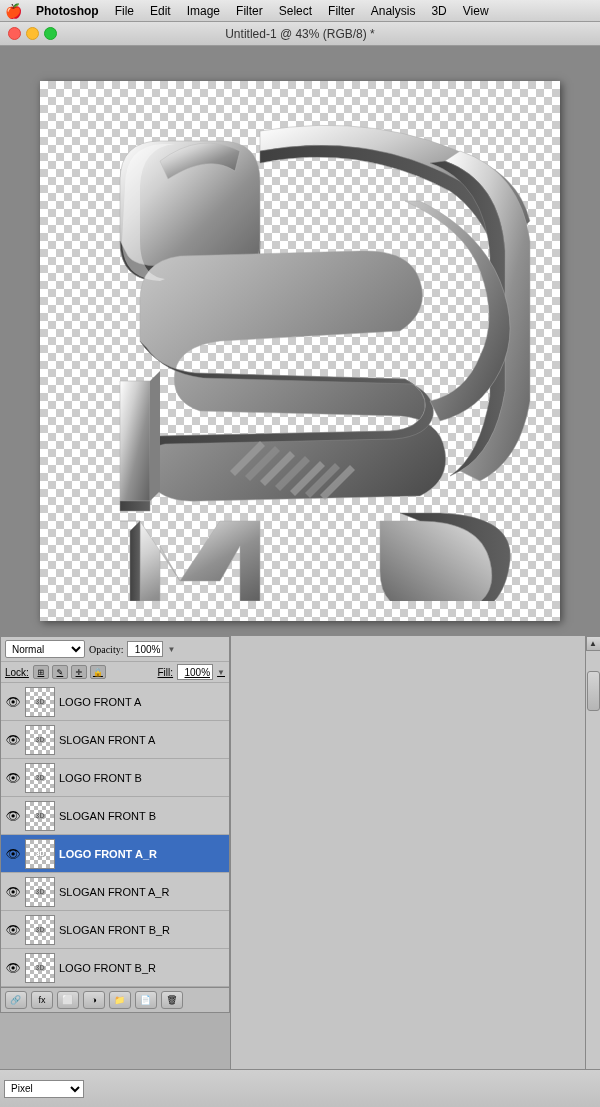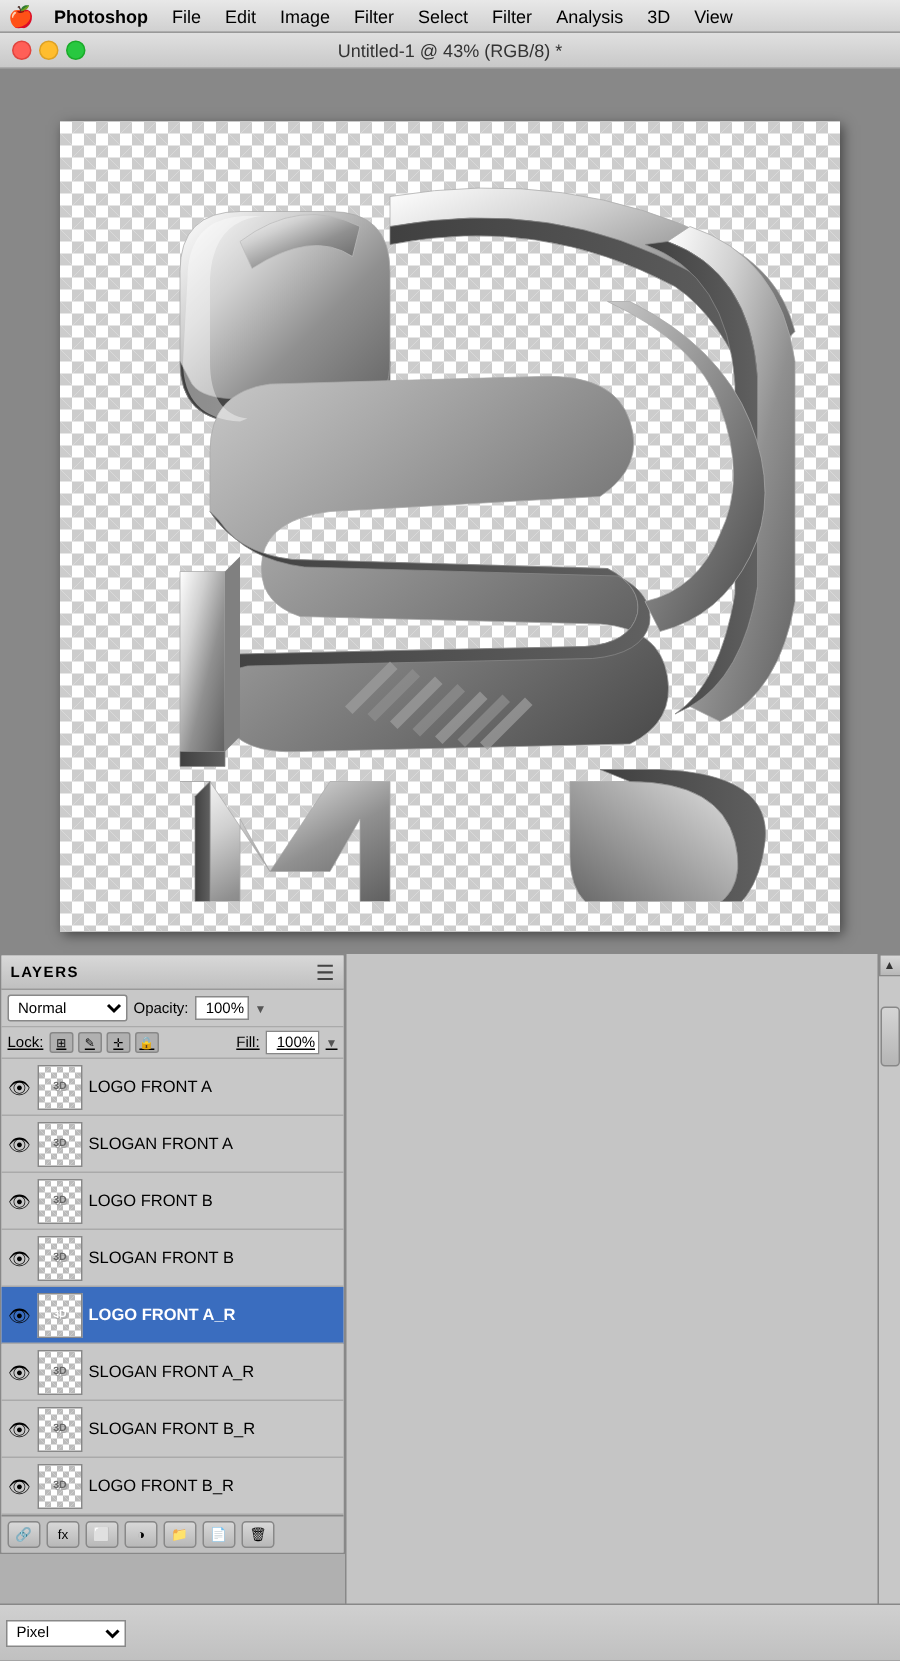--- a/index.html
+++ b/index.html
@@ -198,20 +198,21 @@
       height: 18px;
       font-size: 10px;
       background: white;
       border: 1px solid #888;
       border-radius: 2px;
       padding: 0 2px;
     }
     .opacity-label {
       font-size: 10px;
       color: #000;
+      font-family: Liberation Serif, serif;
     }
     .opacity-input {
       width: 36px;
       height: 16px;
       font-size: 10px;
       background: white;
       border: 1px solid #888;
       text-align: right;
       padding: 0 2px;
     }
@@ -546,24 +547,20 @@
     <span class="zoom">43%</span>
     <div class="status-icon">
       <span>⊞</span>
     </div>
     <span class="doc-info">Doc: 4,12M/23,2M</span>
     <span class="status-arrow">▶</span>
   </div>
 
   <div id="layers-section">
 
-    <div id="layers-header">
-      <span class="layers-title">LAYERS</span>
-      <span class="layers-menu-btn">☰</span>
-    </div>
 
     <div id="layers-controls">
       <select class="blend-select">
         <option>Normal</option>
       </select>
       <span class="opacity-label">Opacity:</span>
       <input class="opacity-input" type="text" value="100%" style="">
       <span class="dropdown-arrow">▼</span>
     </div>
 

